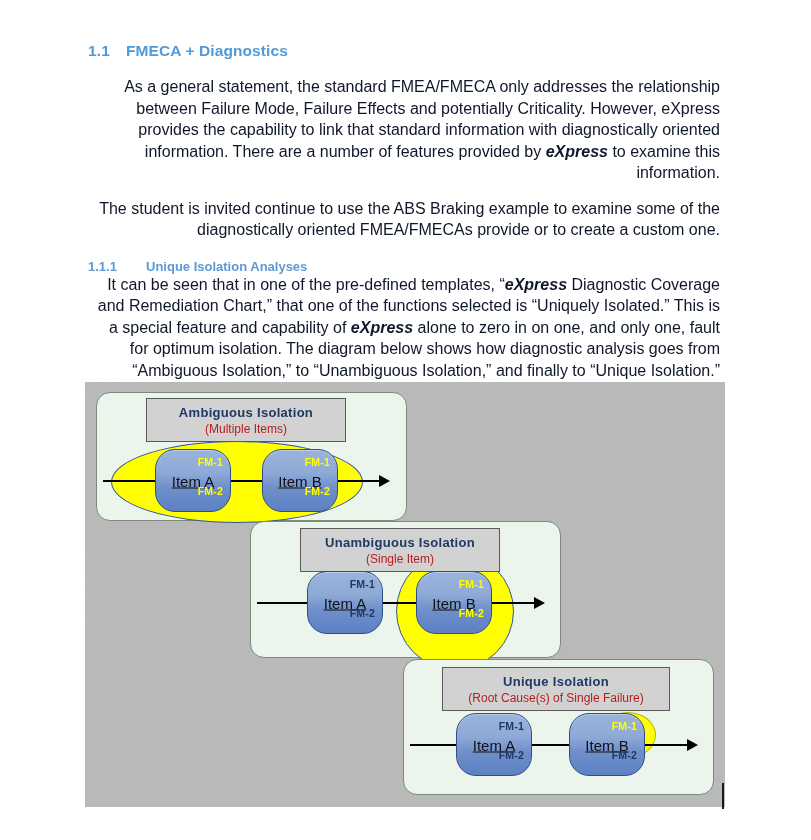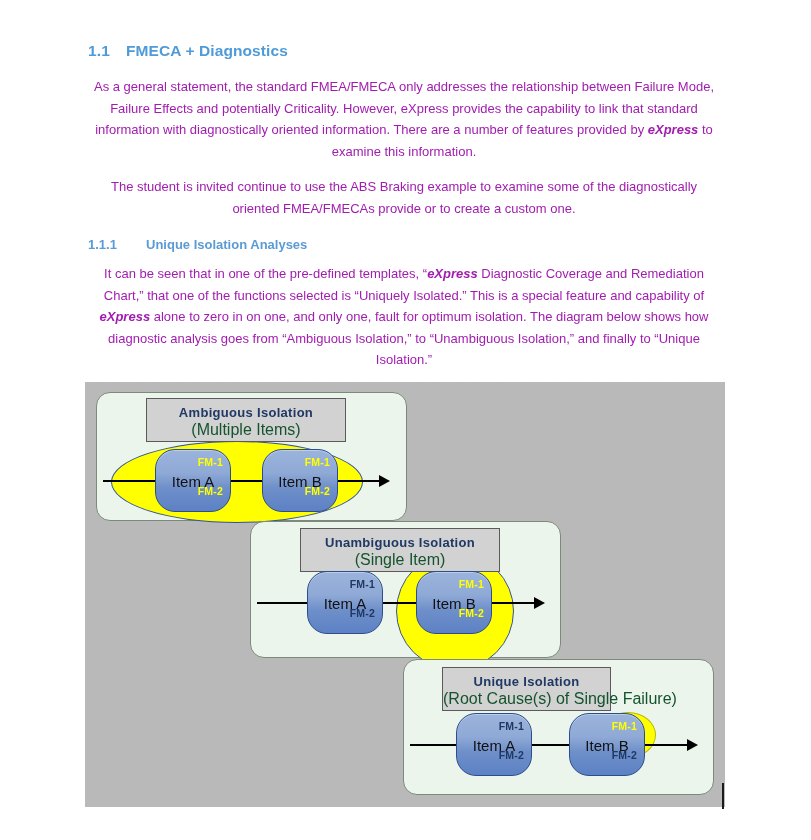--- a/index.html
+++ b/index.html
@@ -30,30 +30,30 @@
     color: #4f9bd9;
     margin: 0 0 16px 0;
     letter-spacing: 0.1px;
   }
   .h2 .num { display: inline-block; min-width: 38px; }
 
   .h3 {
     font-size: 13px;
     font-weight: bold;
     color: #5b9bd5;
-    margin: 18px 0 11px 0;
+    margin: 18px 0 0 0;
   }
   .h3 .num { display: inline-block; min-width: 58px; }
 
   p.body-par {
-    font-size: 13px;
+    font-size: 16px;
     line-height: 21.5px;
     margin: 0 0 14px 0;
-    color: #a21caf;
-    text-align: center;
+    color: #0f172a;
+    text-align: right;
   }
   p.tight { margin-bottom: 0; }
   .bi { font-weight: bold; font-style: italic; }
 
   
   .diagram {
     position: absolute;
     left: 0px;
     top: 0px;
     width: 811px;
@@ -108,22 +108,22 @@
   }
   .title-main {
     font-size: 13px;
     font-weight: bold;
     color: #1f3864;
     letter-spacing: 0.3px;
     line-height: 17px;
     white-space: nowrap;
   }
   .title-sub {
-    font-size: 16px;
-    color: #14532d;
+    font-size: 12px;
+    color: #b91c1c;
     line-height: 17px;
     white-space: nowrap;
   }
 
   .blob {
     position: absolute;
     background: #ffff00;
     border: 1px solid #33539e;
     box-sizing: border-box;
   }
@@ -140,20 +140,21 @@
   .item-label {
     position: absolute;
     left: 0;
     right: 0;
     top: 50%;
     transform: translateY(-50%);
     text-align: center;
     font-size: 15px;
     color: #111111;
     line-height: 17px;
+    text-decoration: underline;
   }
   .fm {
     position: absolute;
     right: 7px;
     font-size: 10.5px;
     font-weight: bold;
     line-height: 12px;
     letter-spacing: 0.2px;
   }
   .fm.top { top: 6px; }
@@ -251,21 +252,21 @@
   <div class="item" style="left:416px; top:571px; width:76px; height:63px;">
     <div class="fm top yellow">FM-1</div>
     <div class="item-label">Item B</div>
     <div class="fm bot yellow">FM-2</div>
   </div>
 
   <div class="panel" style="left:403px; top:659px; width:311px; height:136px;"></div>
 
   <div class="blob no-stroke" style="left:600px; top:712px; width:56px; height:46px; border-radius:50%;"></div>
 
-  <div class="title-box" style="left:442px; top:667px; width:169px; height:44px;">
+  <div class="title-box" style="left:442px; top:667px; width:228px; height:44px;">
     <div class="title-main">Unique Isolation</div>
     <div class="title-sub">(Root Cause(s) of Single Failure)</div>
   </div>
 
   <div class="arrow-line" style="left:410px; top:744px; width:278px;"></div>
   <div class="arrow-head" style="left:687px; top:739px;"></div>
 
   <div class="item" style="left:456px; top:713px; width:76px; height:63px;">
     <div class="fm top navy">FM-1</div>
     <div class="item-label">Item A</div>

